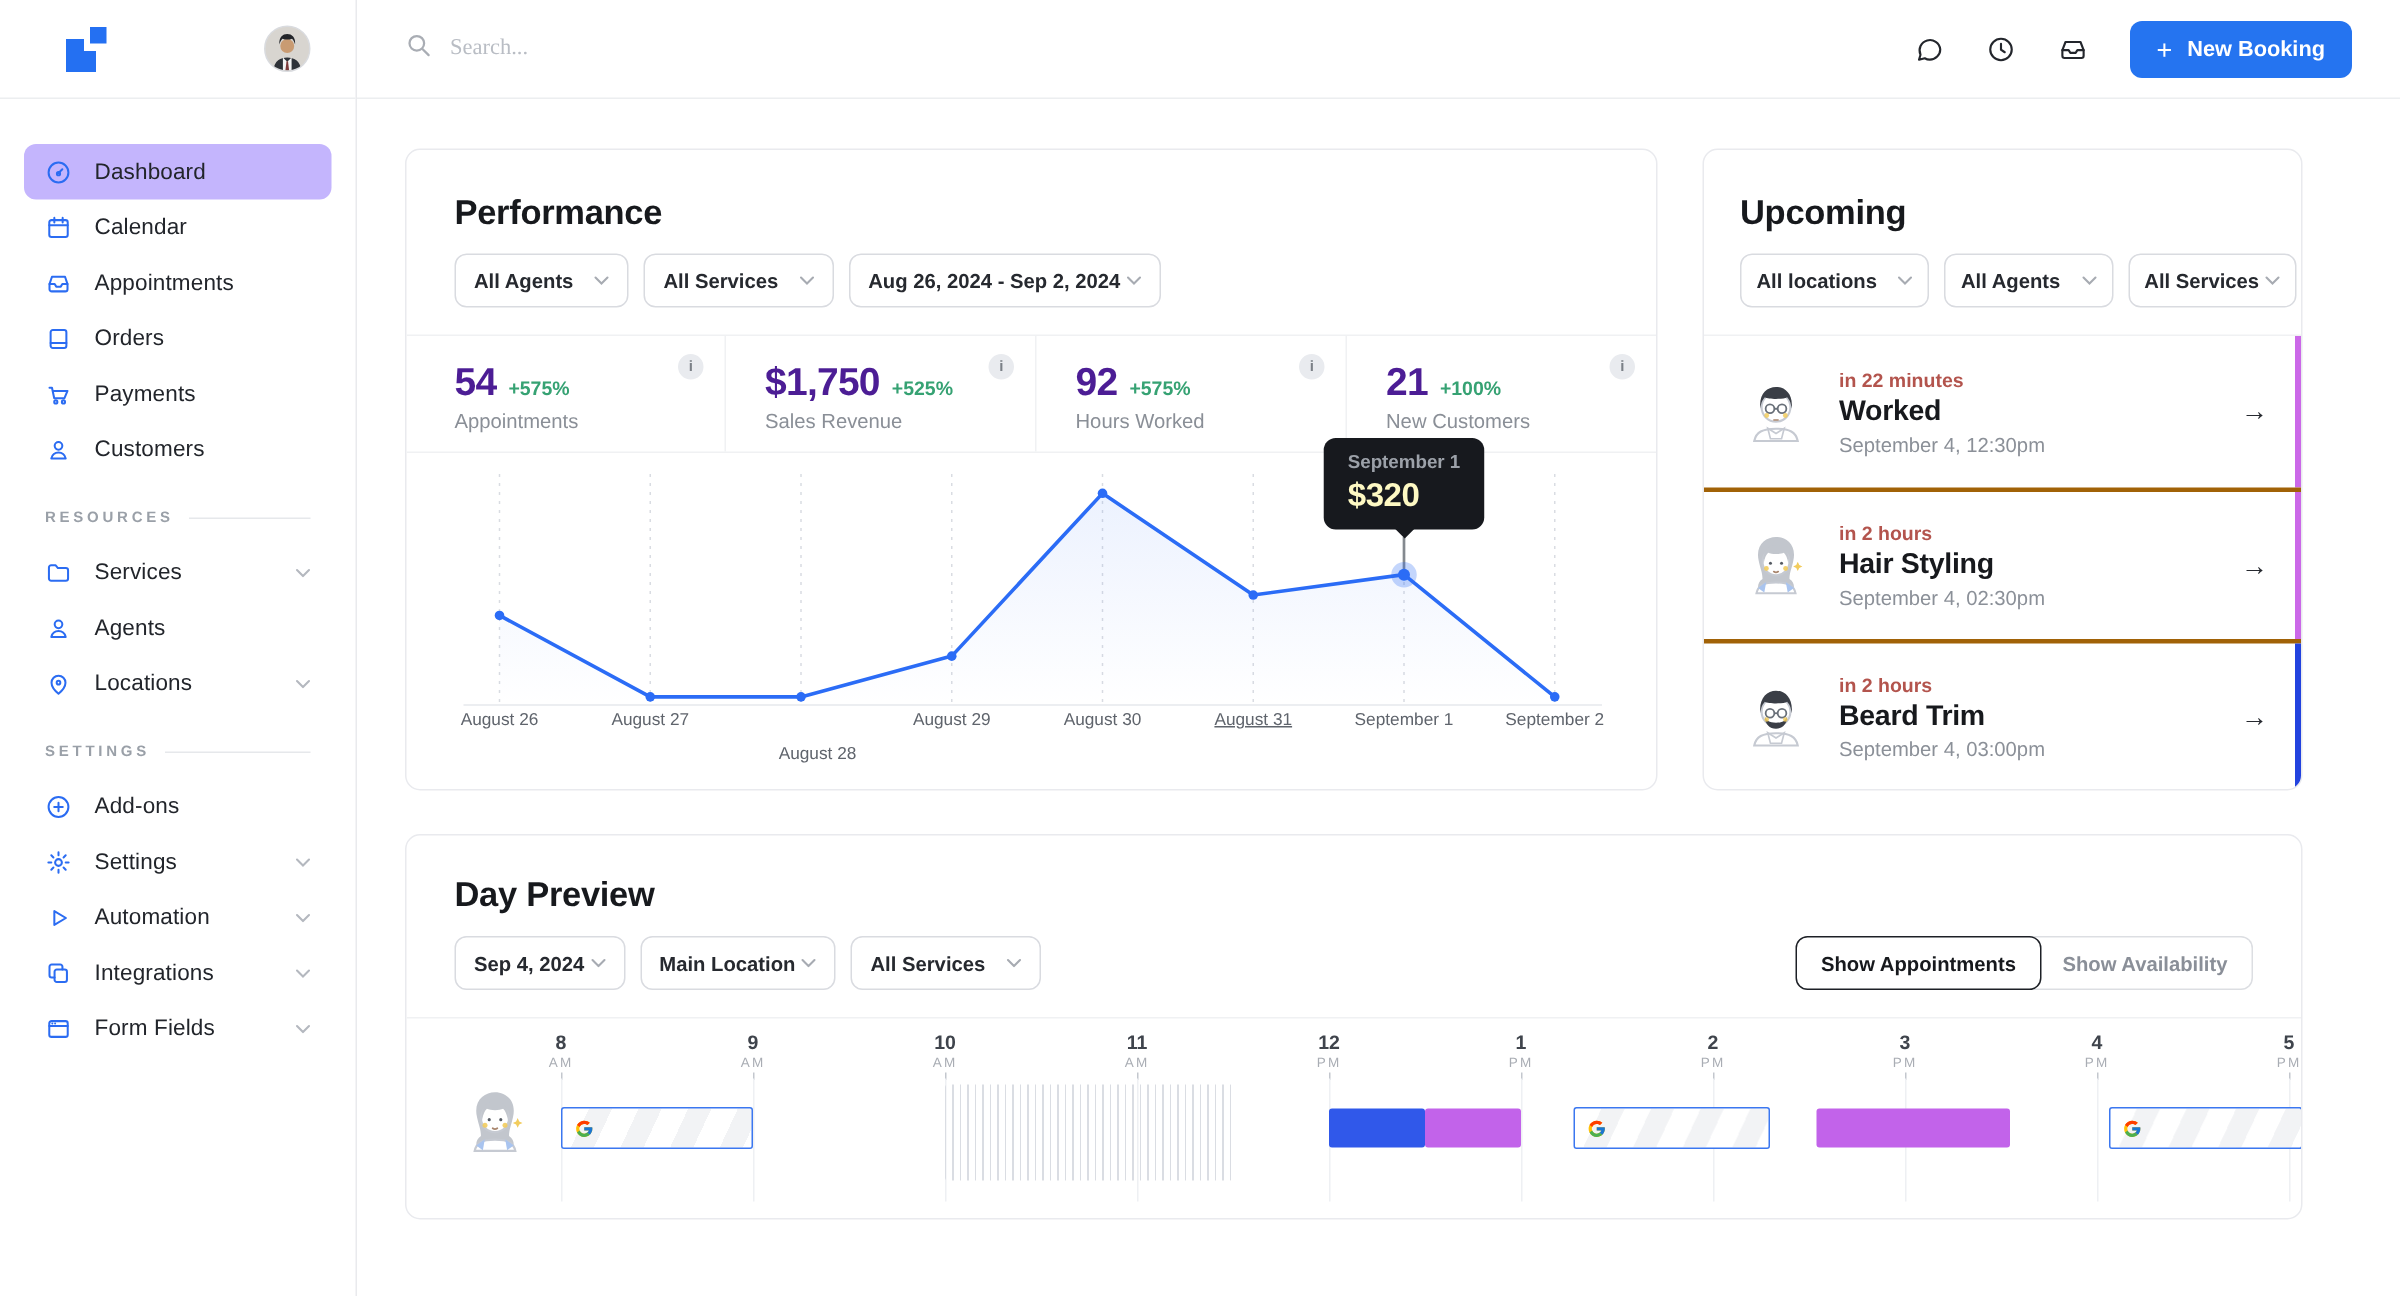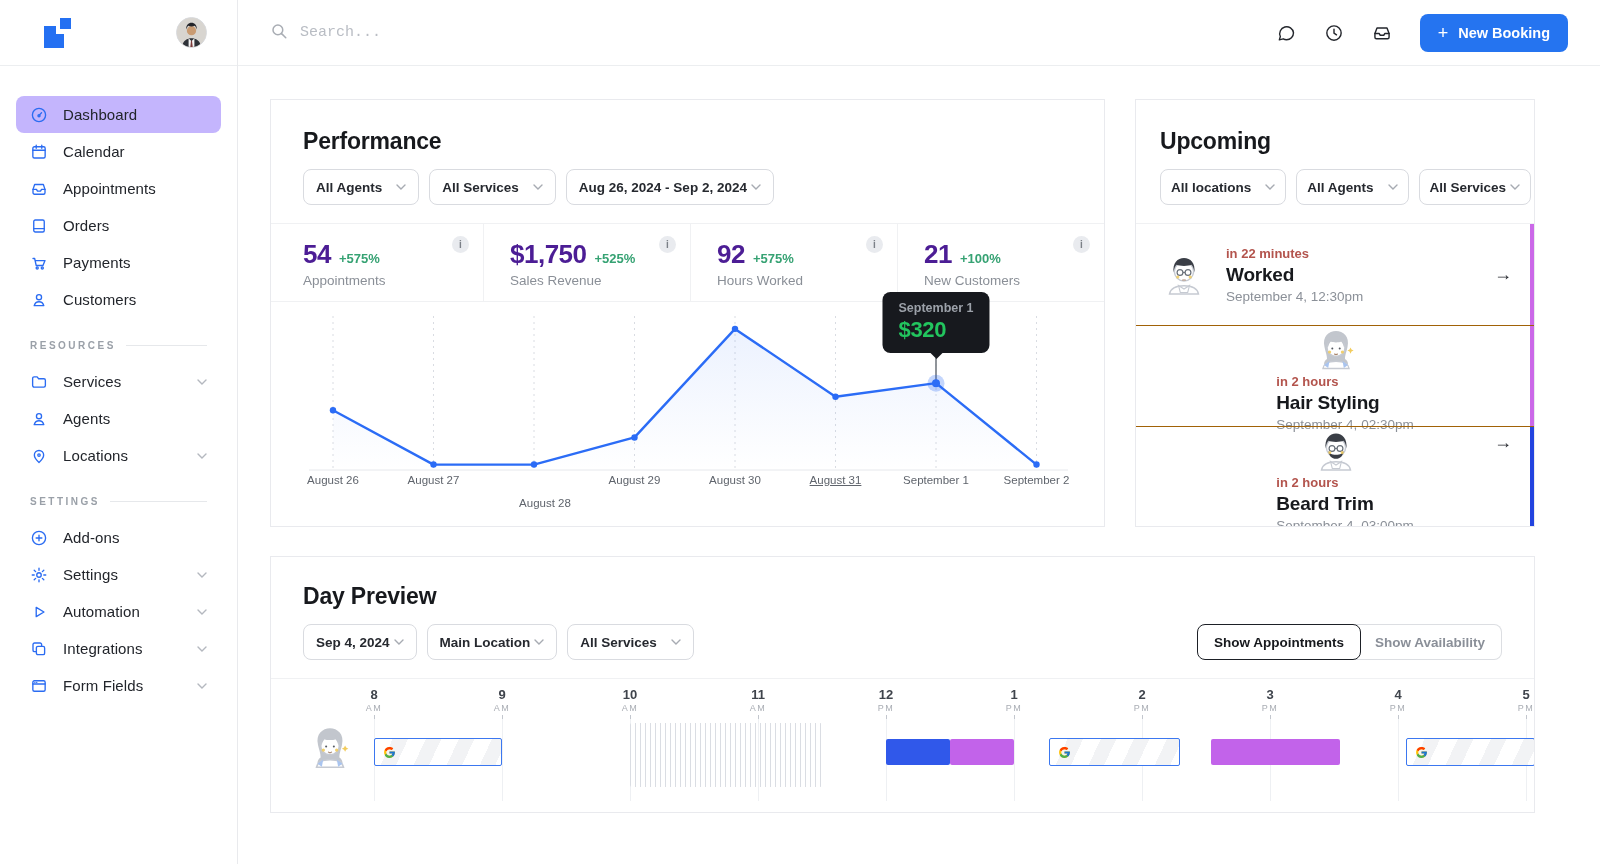--- a/index.html
+++ b/index.html
@@ -26,32 +26,32 @@
   .nav-chev { margin-left:auto; display:flex; }
   .nav-section { display:flex; align-items:center; margin:22px 14px 12px 14px; }
   .nav-section-label { font-size:10px; letter-spacing:2.5px; color:#9aa0a8; font-weight:700; white-space:nowrap; }
   .nav-section-line { flex:1; height:1px; background:#e6e8eb; margin-left:10px; }
 
   
   .main { flex:1; display:flex; flex-direction:column; }
   .topbar { height:66px; border-bottom:1px solid #eceef0; display:flex; align-items:center; padding:0 32px; flex:none; }
   .search-wrap { display:flex; align-items:center; gap:12px; flex:1; }
   .search-wrap svg { width:18px; height:18px; }
-  .search-input { border:none; outline:none; font-size:15px; color:#33363c; width:420px; font-family:Liberation Mono, monospace; }
+  .search-input { border:none; outline:none; font-size:15px; color:#33363c; width:420px; font-family:Liberation Serif, serif; }
   .search-input::placeholder { color:#b9bdc4; }
   .top-icons { display:flex; align-items:center; gap:28px; margin-right:28px; }
   .top-icons svg { width:20px; height:20px; display:block; cursor:pointer; }
   .btn-primary { background:#2574f0; color:#fff; border:none; border-radius:8px; height:38px; padding:0 18px;
     font-size:14.5px; font-weight:600; display:flex; align-items:center; gap:10px; cursor:pointer; font-family:inherit; }
   .btn-primary .plus { font-size:18px; font-weight:400; line-height:1; }
 
   
   .content { padding:33px 0 0 32px; }
   .row-top { display:flex; gap:30px; }
-  .card { background:#fff; border:1px solid #e9eaee; border-radius:0; overflow:hidden; }
+  .card { background:#fff; border:1px solid #e9eaee; border-radius:10px; overflow:hidden; }
   .card-perf { width:835px; height:428px; display:flex; flex-direction:column; }
   .card-upcoming { width:400px; height:428px; position:relative; }
   .card-day { width:1265px; height:257px; margin-top:29px; }
 
   .card-head { padding:28px 32px 18px 32px; border-bottom:1px solid #f0f1f3; }
   .card-title { font-size:23px; font-weight:700; color:#17191d; letter-spacing:-.2px; }
   .filters { display:flex; gap:10px; margin-top:14px; }
   .filter-btn { display:flex; align-items:center; gap:14px; border:1px solid #d9dbe0; border-radius:8px;
     background:#fff; height:36px; padding:0 12px; font-size:13.5px; font-weight:600; color:#26292f;
     cursor:pointer; font-family:inherit; white-space:nowrap; }
@@ -72,26 +72,26 @@
 
   
   .chart-wrap { position:relative; margin:6px 32px 0 32px; height:196px; }
   .chart-wrap svg.plot { position:absolute; left:0; top:0; }
   .x-label { position:absolute; top:166px; transform:translateX(-50%); font-size:11.5px; color:#5f646c; white-space:nowrap; }
   .tooltip { position:absolute; transform:translateX(-50%); background:#17191e; border-radius:8px;
     padding:9px 16px 10px 16px; text-align:left; z-index:3; }
   .tooltip:after { content:""; position:absolute; left:50%; bottom:-6px; transform:translateX(-50%);
     border-left:7px solid transparent; border-right:7px solid transparent; border-top:7px solid #17191e; }
   .tooltip-title { font-size:12.5px; color:#9ca1a9; font-weight:600; }
-  .tooltip-value { font-size:22px; color:#22c55e; font-weight:700; margin-top:2px; letter-spacing:-.3px; }
+  .tooltip-value { font-size:22px; color:#fef9c3; font-weight:700; margin-top:2px; letter-spacing:-.3px; }
 
   
   .up-body { }
   .up-row { display:flex; align-items:center; padding:0 22px 0 24px; height:101px; position:relative; cursor:pointer; }
-  .up-row + .up-row { border-top:1px solid #a16207;flex-direction:column; }
+  .up-row + .up-row { border-top:3px solid #a16207; }
   .up-avatar { width:48px; height:48px; flex:none; }
   .up-text { margin-left:18px; }
   .up-eta { font-size:13px; font-weight:600; color:#b3544d; }
   .up-service { font-size:19px; font-weight:700; color:#17191d; margin-top:3px; letter-spacing:-.2px; }
   .up-date { font-size:13.5px; color:#8b9098; margin-top:3px; }
   .up-arrow { margin-left:auto; font-size:18px; color:#26292f; }
   .up-strip { position:absolute; right:0; top:0; bottom:0; width:4px; }
 
   
   .day-head { display:flex; align-items:flex-end; justify-content:space-between; padding:26px 32px 18px 32px;

